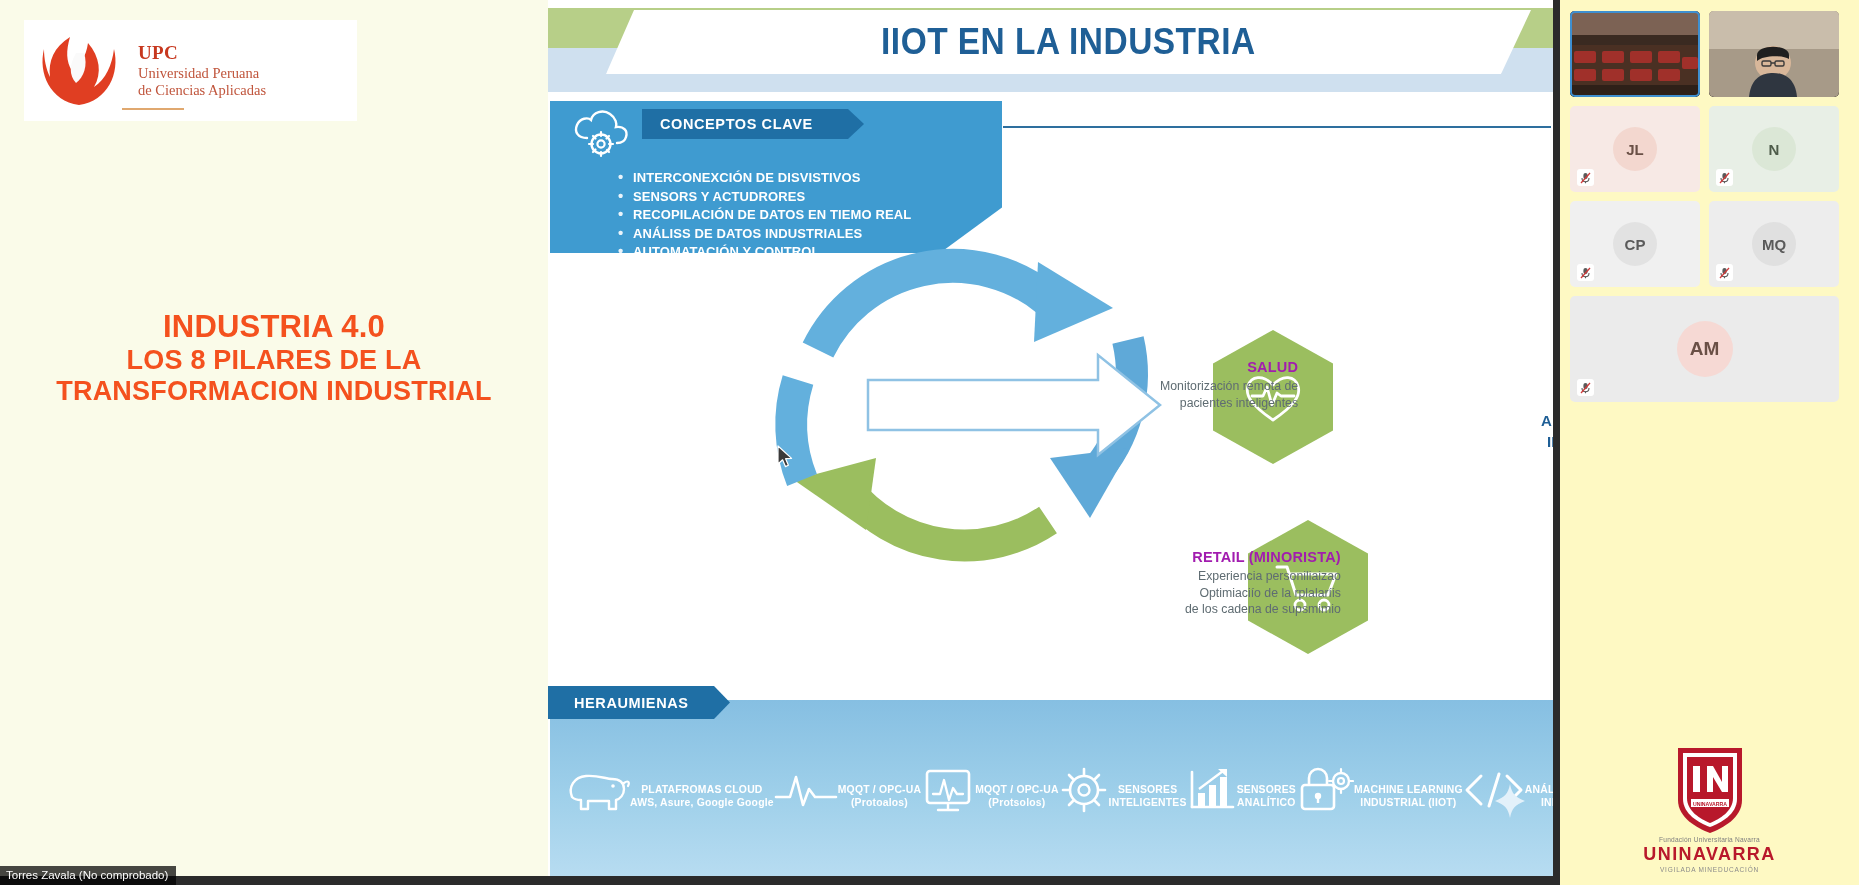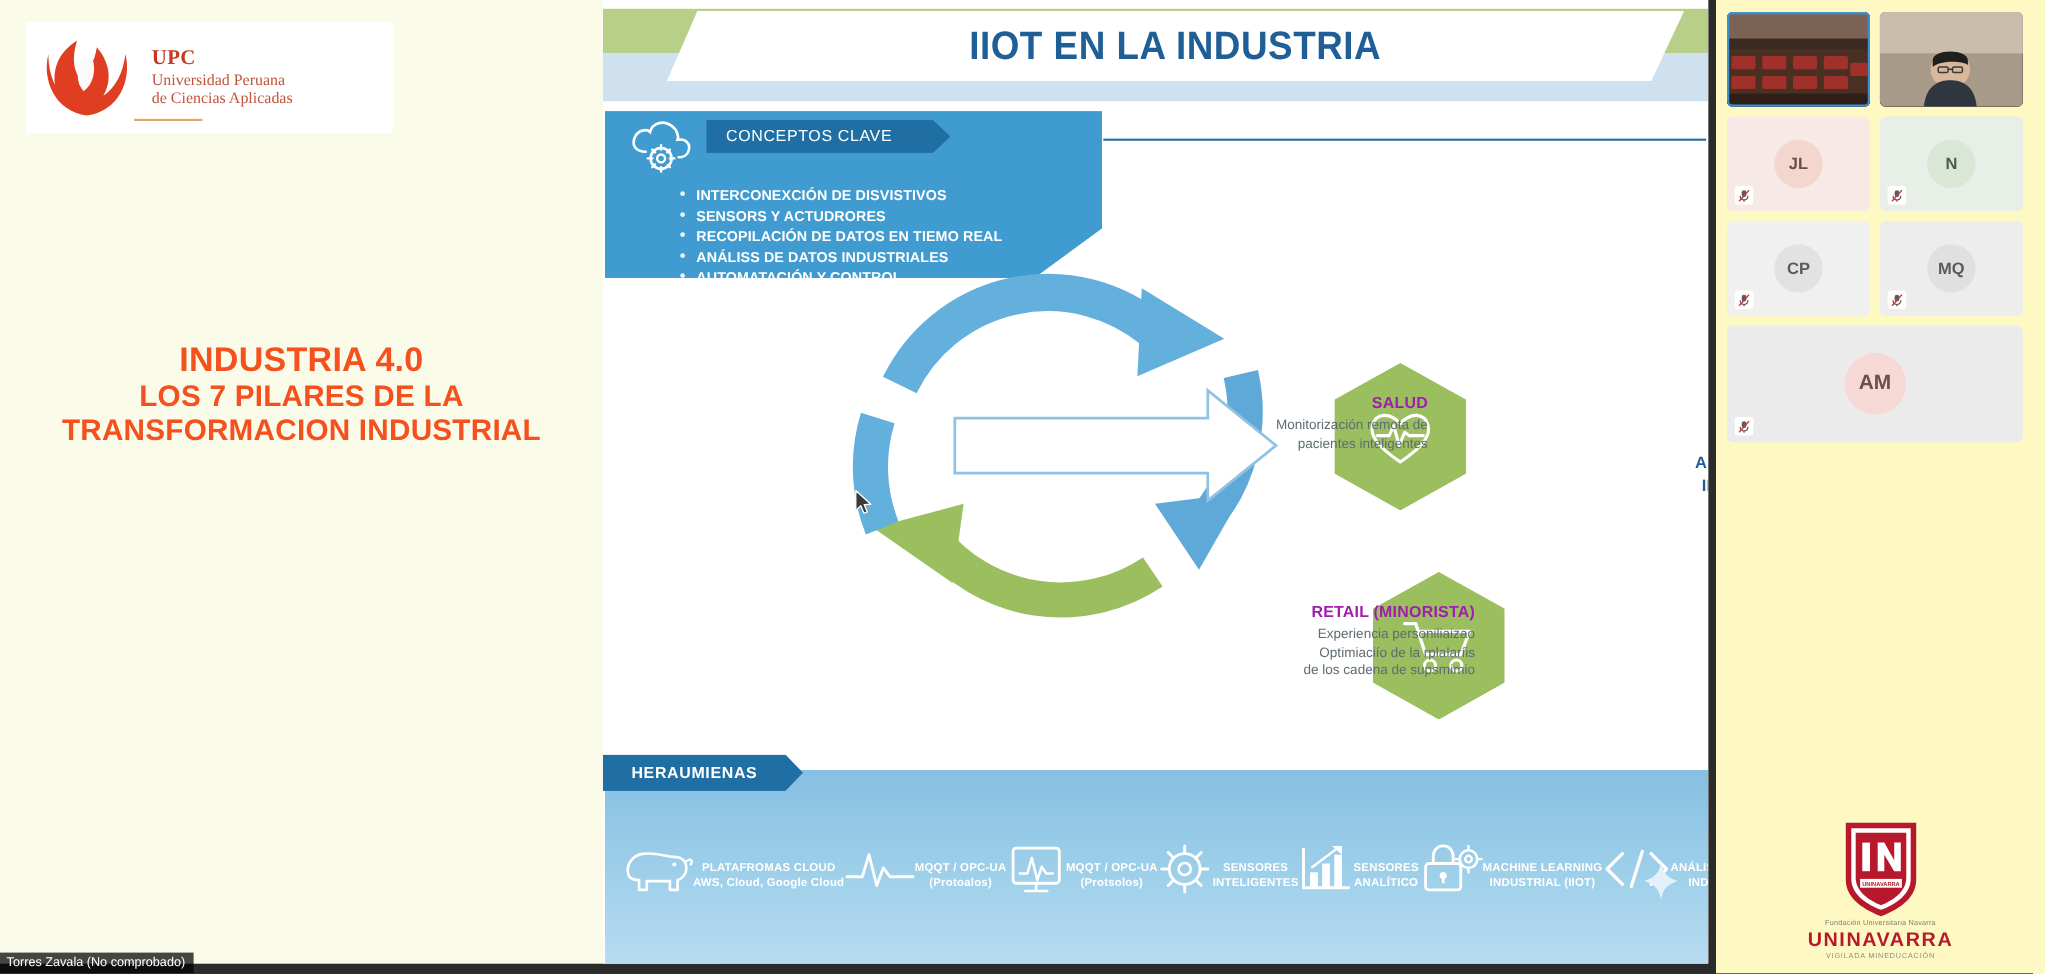--- a/index.html
+++ b/index.html
@@ -114,21 +114,21 @@
     clip-path: polygon(0 0, 100% 0, 100% 70%, calc(100% - 62px) 100%, 0 100%);
   }
   .concepts-tag {
     position: absolute; left: 92px; top: 8px;
     width: 222px; height: 30px;
     background: #1f6fa5;
     clip-path: polygon(0 0, calc(100% - 16px) 0, 100% 50%, calc(100% - 16px) 100%, 0 100%);
     display: flex; align-items: center;
   }
   .concepts-tag span {
-    color: #fff; font-weight: normal; font-size: 14.5px;
+    color: #fff; font-weight: bold; font-size: 14.5px;
     letter-spacing: .6px; margin-left: 18px;
   }
   .cloud-icon { position: absolute; left: 20px; top: 5px; }
   .concepts-list {
     position: absolute; left: 66px; top: 48px;
     list-style: none;
     margin-top: 20px;
   }
   .concepts-list li {
     color: #ffffff; font-weight: bold; font-size: 13px;
@@ -300,21 +300,21 @@
           <div class="upc-words">
             <div class="upc-acronym">UPC</div>
             <div class="upc-line">Universidad Peruana</div>
             <div class="upc-line">de Ciencias Aplicadas</div>
           </div>
         </div>
         <div class="upc-underline"></div>
 
         <div class="headline">
           <span class="l1">INDUSTRIA 4.0</span>
-          <span class="l2">LOS 7 PILARES DE LA</span>
+          <span class="l2">LOS 8 PILARES DE LA</span>
           <span class="l3">TRANSFORMACION INDUSTRIAL</span>
         </div>
       </div>
 
       <div class="info">
 
         <div class="info-band"></div>
         <div class="info-band-ribbon">
           <div class="info-title">IIOT EN LA INDUSTRIA</div>
         </div>
@@ -409,21 +409,21 @@
             <div class="tool">
               <div class="tool-ico">
                 <svg width="66" height="46" viewBox="0 0 66 46">
                   <path d="M8 30 C4 20 10 10 22 9 C34 8 42 12 48 12 C56 12 60 16 60 22 C60 28 56 32 52 33 L52 42 L45 42 L45 34 L24 34 L24 42 L17 42 L17 33 C13 33 10 32 8 30 Z" fill="none" stroke="#ffffff" stroke-width="2.4" stroke-linejoin="round"></path>
                   <circle cx="49" cy="19" r="1.8" fill="#ffffff"></circle>
                   <path d="M60 16 C64 13 66 15 64 19" fill="none" stroke="#ffffff" stroke-width="2.2" stroke-linecap="round"></path>
                 </svg>
               </div>
               <div class="tool-label">
                 <div>PLATAFROMAS CLOUD</div>
-                <div>AWS, Cloud, Google Cloud</div>
+                <div>AWS, Asure, Google Google</div>
               </div>
             </div>
 
             <div class="tool">
               <div class="tool-ico">
                 <svg width="64" height="46" viewBox="0 0 64 46">
                   <polyline points="2,30 16,30 22,10 29,38 35,22 41,30 62,30" fill="none" stroke="#ffffff" stroke-width="2.6" stroke-linejoin="round" stroke-linecap="round"></polyline>
                 </svg>
               </div>
               <div class="tool-label">

